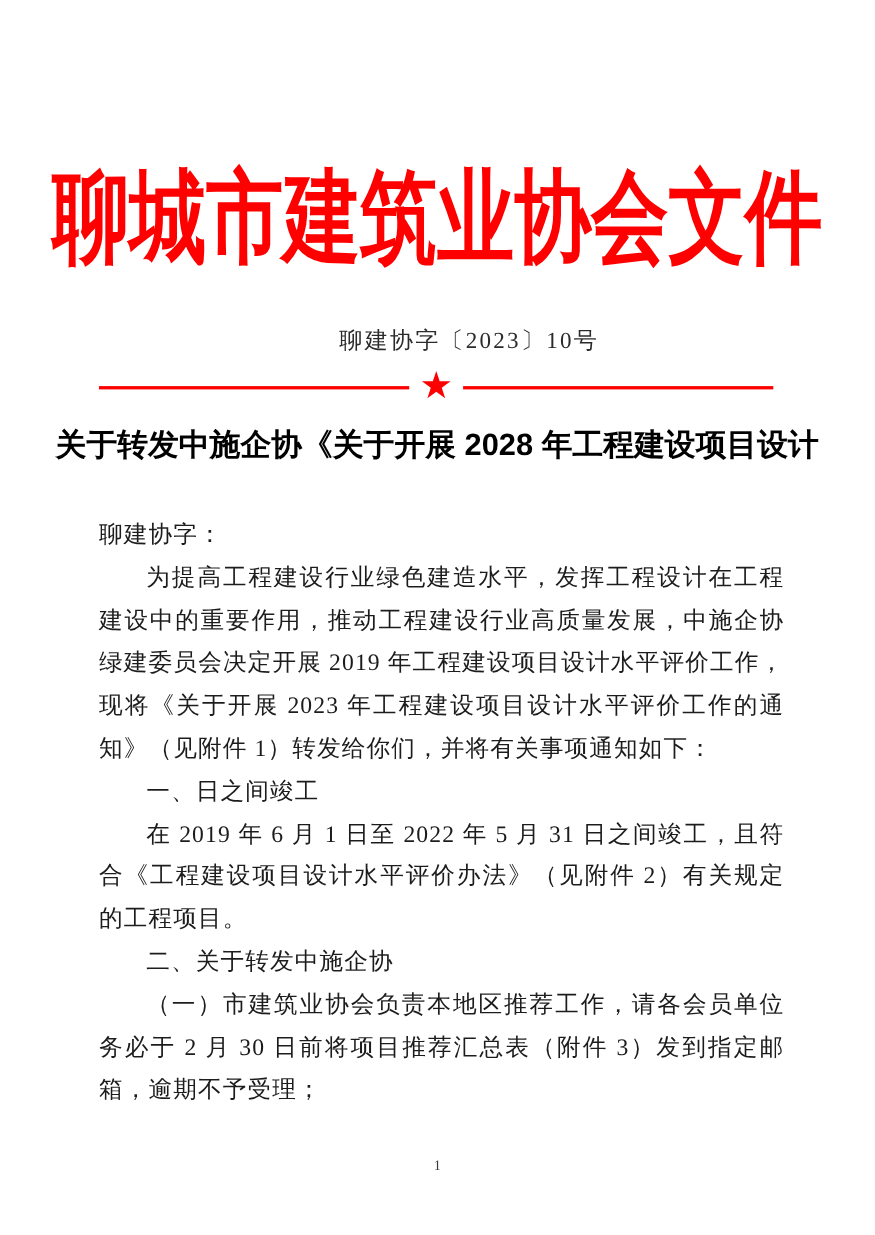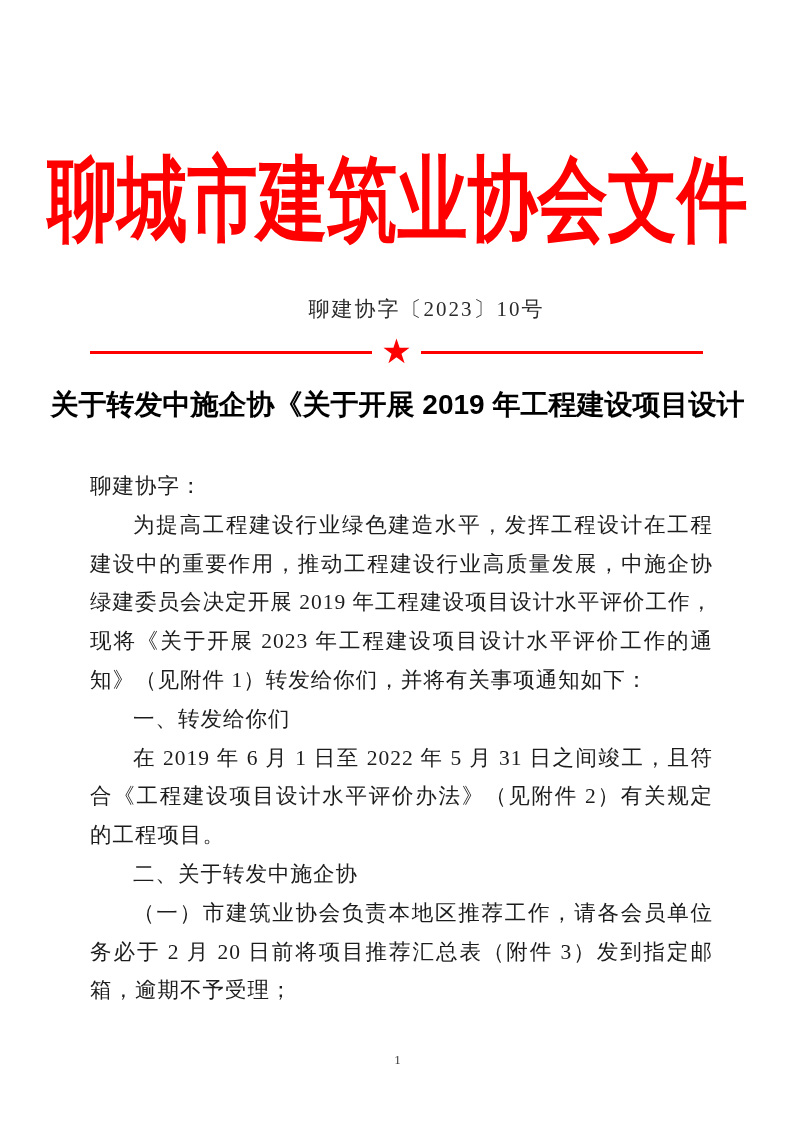--- a/index.html
+++ b/index.html
@@ -133,27 +133,27 @@
 
   <div class="doc-number">聊建协字〔2023〕10号</div>
 
   <div class="separator">
     <div class="rule"></div>
     <div class="star">★</div>
     <div class="rule"></div>
   </div>
 
   <div class="doc-title">
-    <div>关于转发中施企协《关于开展 2019 年工程建设项目设计</div>
+    <div>关于转发中施企协《关于开展 2028 年工程建设项目设计</div>
   </div>
 
   <div class="body-text">
     <p>聊建协字：</p>
     <p class="indent">为提高工程建设行业绿色建造水平，发挥工程设计在工程建设中的重要作用，推动工程建设行业高质量发展，中施企协绿建委员会决定开展 2019 年工程建设项目设计水平评价工作，现将《关于开展 2023 年工程建设项目设计水平评价工作的通知》（见附件 1）转发给你们，并将有关事项通知如下：</p>
-    <p class="indent">一、转发给你们</p>
+    <p class="indent">一、日之间竣工</p>
     <p class="indent">在 2019 年 6 月 1 日至 2022 年 5 月 31 日之间竣工，且符合《工程建设项目设计水平评价办法》（见附件 2）有关规定的工程项目。</p>
     <p class="indent">二、关于转发中施企协</p>
-    <p class="indent">（一）市建筑业协会负责本地区推荐工作，请各会员单位务必于 2 月 20 日前将项目推荐汇总表（附件 3）发到指定邮箱，逾期不予受理；</p>
+    <p class="indent">（一）市建筑业协会负责本地区推荐工作，请各会员单位务必于 2 月 30 日前将项目推荐汇总表（附件 3）发到指定邮箱，逾期不予受理；</p>
   </div>
 
   <div class="page-number">1</div>
 
 </div>
 
 </body></html>

